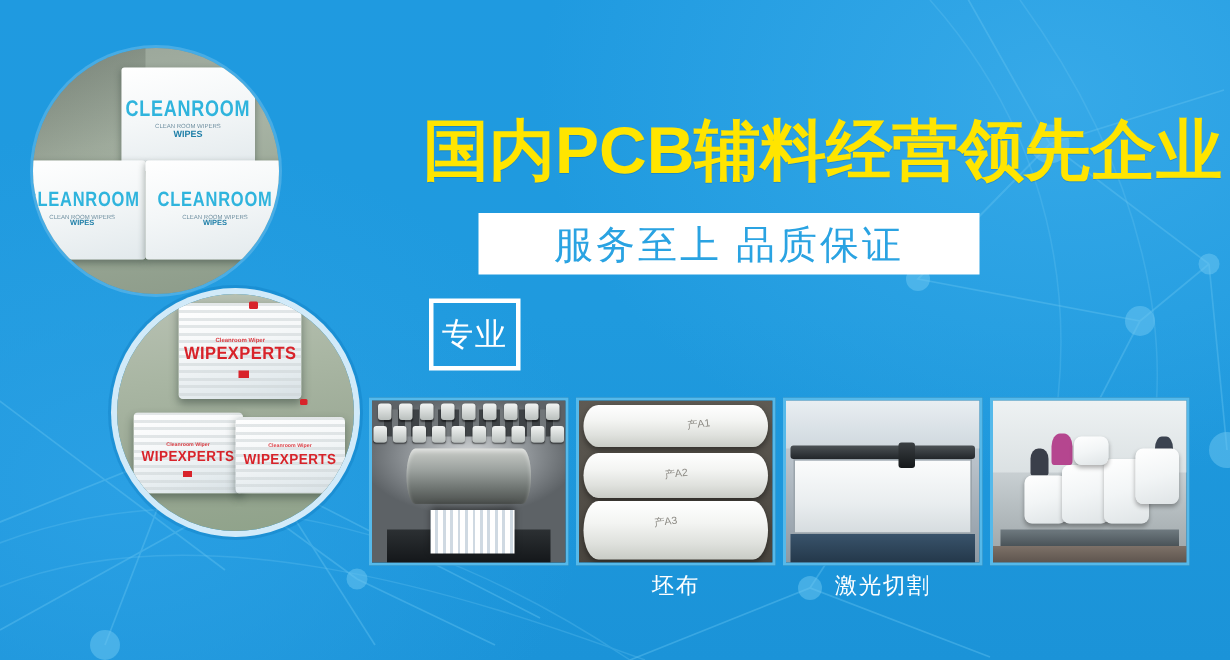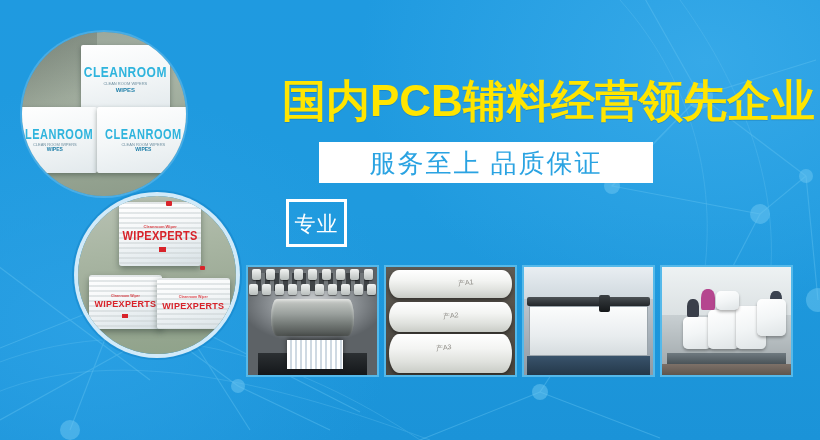--- a/index.html
+++ b/index.html
@@ -334,32 +334,34 @@
             <span class="roll-mark" style="left:56%;top:28%;">产A1</span>
           </div>
           <div class="roll" style="top:32%;height:28%;">
             <span class="roll-mark" style="left:44%;top:30%;">产A2</span>
           </div>
           <div class="roll" style="top:62%;height:36%;">
             <span class="roll-mark" style="left:38%;top:24%;">产A3</span>
           </div>
         </div>
       </div>
+      <div class="thumb-cap">坯布</div>
     </div>
 
     <div class="thumb-cell">
       <div class="thumb">
         <div class="ph laser">
           <div class="laser-wall"></div>
           <div class="laser-bed"></div>
           <div class="laser-rail"></div>
           <div class="laser-head"></div>
           <div class="laser-base"></div>
         </div>
       </div>
+      <div class="thumb-cap">激光切割</div>
     </div>
 
     <div class="thumb-cell">
       <div class="thumb">
         <div class="ph packing">
           <div class="pk-wall"></div>
           <div class="pk-person" style="left:30%;top:20%;width:11%;height:20%;background:#b5468f;"></div>
           <div class="pk-person" style="left:19%;top:30%;width:10%;height:16%;background:#3a3f4a;"></div>
           <div class="pk-person" style="left:84%;top:22%;width:9%;height:18%;background:#3b4350;"></div>
           <div class="pk-table"></div>

